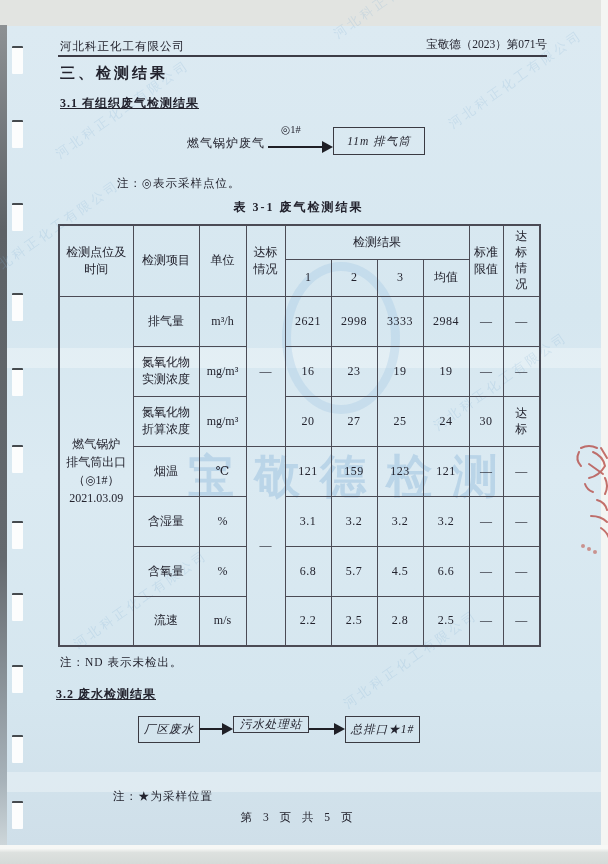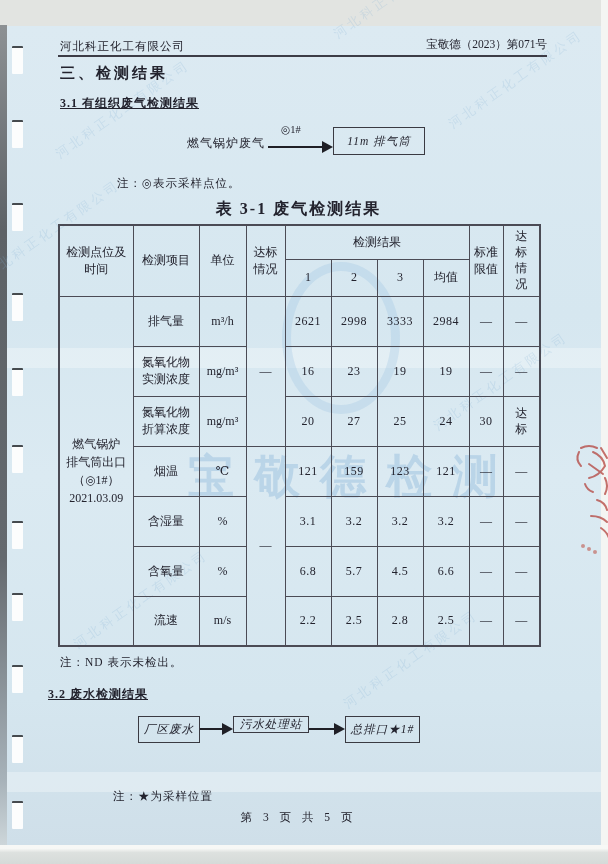--- a/index.html
+++ b/index.html
@@ -62,21 +62,21 @@
     border:1.5px solid #3a3a42; display:flex; align-items:center; justify-content:center;
     font-size:11.5px; letter-spacing:1px; background:transparent;font-style:italic;
   }
   .arrow-line { height:2px; background:#1f1f26; }
   .arrow-head {
     width:0; height:0; border-left:11px solid #1f1f26;
     border-top:6px solid transparent; border-bottom:6px solid transparent;
   }
   
   .tbl-title { left:58px; top:199px; width:481px; text-align:center;
-    font-size:16px; font-weight:bold; letter-spacing:2px; }
+    font-size:12px; font-weight:bold; letter-spacing:2px; }
   table.rpt {
     position:absolute; left:58px; top:224px; z-index:2;
     border-collapse:collapse; table-layout:fixed; width:481px;
     font-size:12px;
   }
   table.rpt th, table.rpt td {
     border:1px solid #4b4b55; text-align:center; vertical-align:middle;
     font-weight:normal; padding:1px 2px; line-height:17px; overflow:hidden;
   }
   table.rpt { border:2px solid #4b4b55; }
@@ -261,21 +261,21 @@
     <td class="num">2.8</td>
     <td class="num">2.5</td>
     <td>—</td>
     <td>—</td>
   </tr>
 </tbody>
   </table>
 
 <div class="abs note" style="left:60px; top:655px;">注：ND 表示未检出。</div>
 
-<div class="abs h2" style="left:48px; top:686px;text-align:center;">3.2 废水检测结果</div>
+<div class="abs h2" style="left:56px; top:686px;text-align:center;">3.2 废水检测结果</div>
 
 <div class="abs flow-box" style="left:138px; top:716px; width:62px; height:27px;">厂区废水</div>
 <div class="abs arrow-line" style="left:200px; top:728px; width:23px;"></div>
 <div class="abs arrow-head" style="left:222px; top:723px;"></div>
 <div class="abs flow-box" style="left:233px; top:716px; width:76px; height:17px;">污水处理站</div>
 <div class="abs arrow-line" style="left:309px; top:728px; width:26px;"></div>
 <div class="abs arrow-head" style="left:334px; top:723px;"></div>
 <div class="abs flow-box" style="left:345px; top:716px; width:75px; height:27px;">总排口★1#</div>
 
 <div class="abs note" style="left:113px; top:789px;">注：★为采样位置</div>

